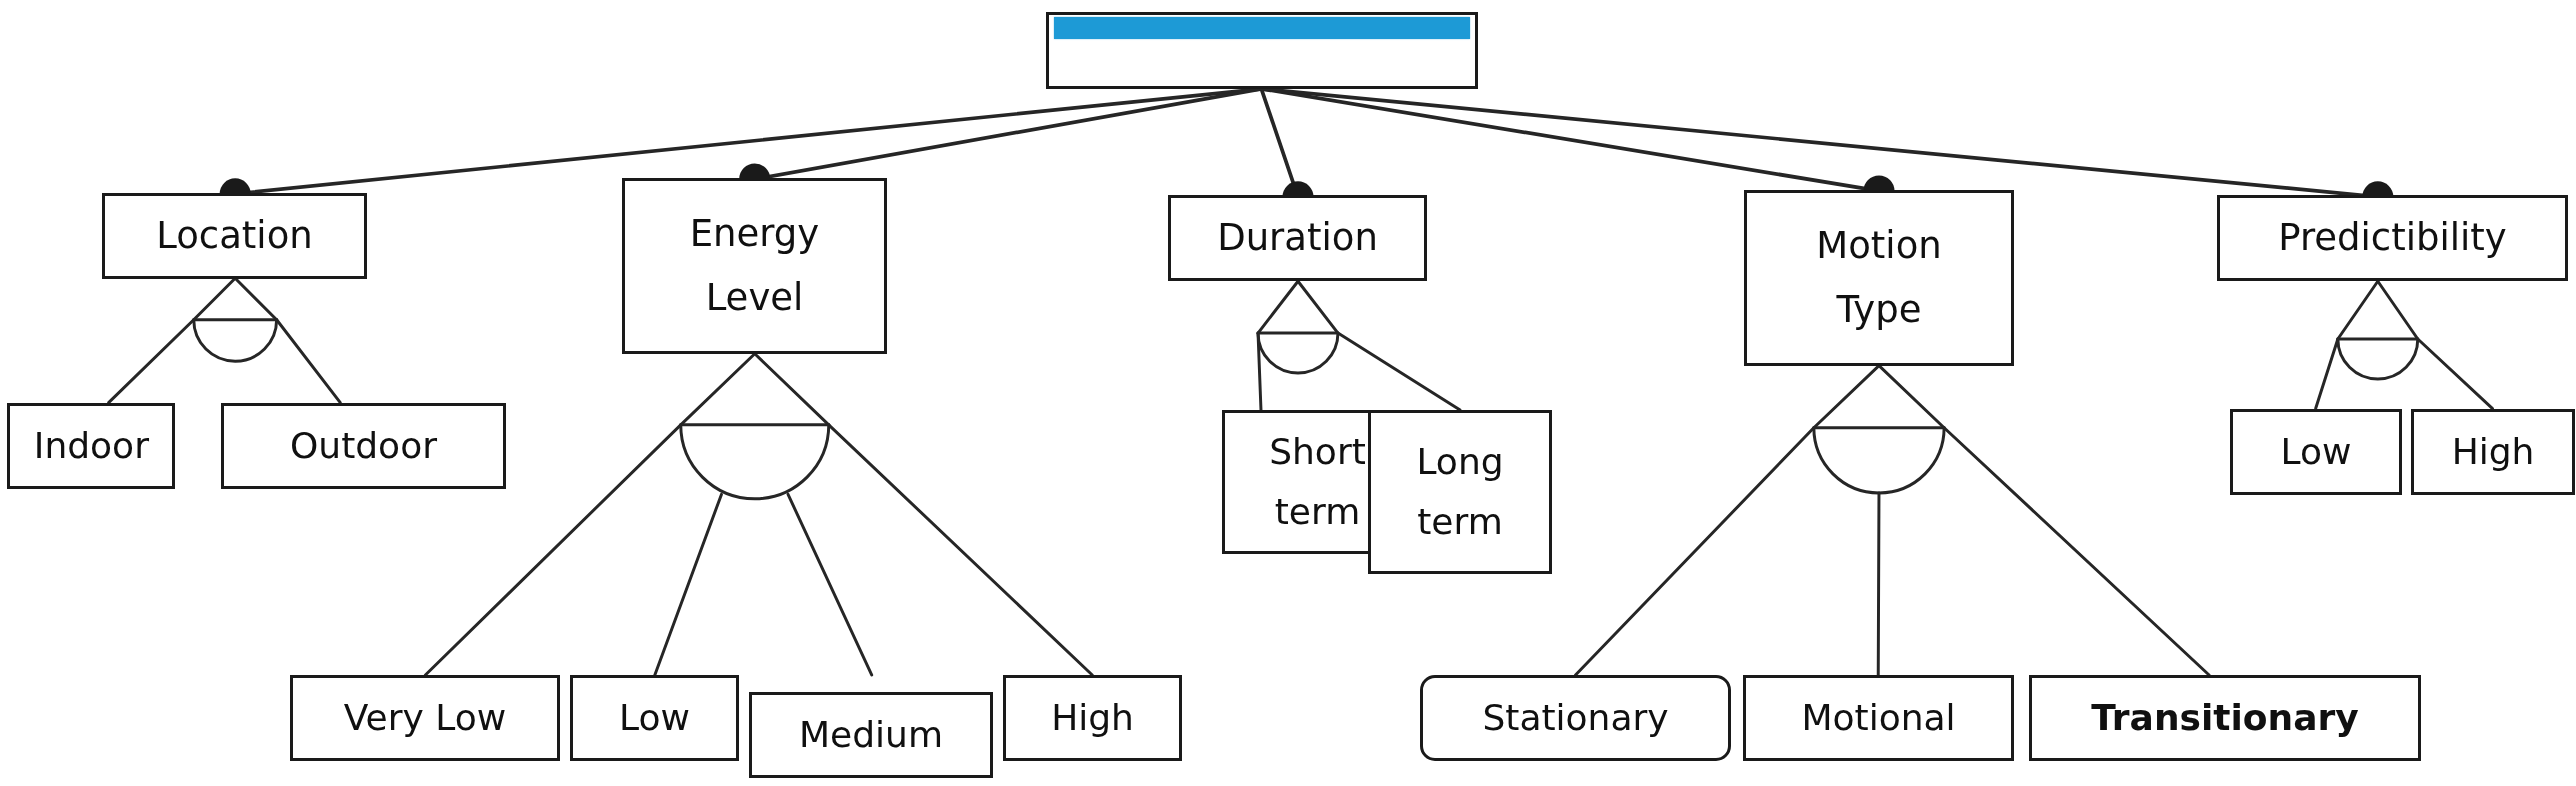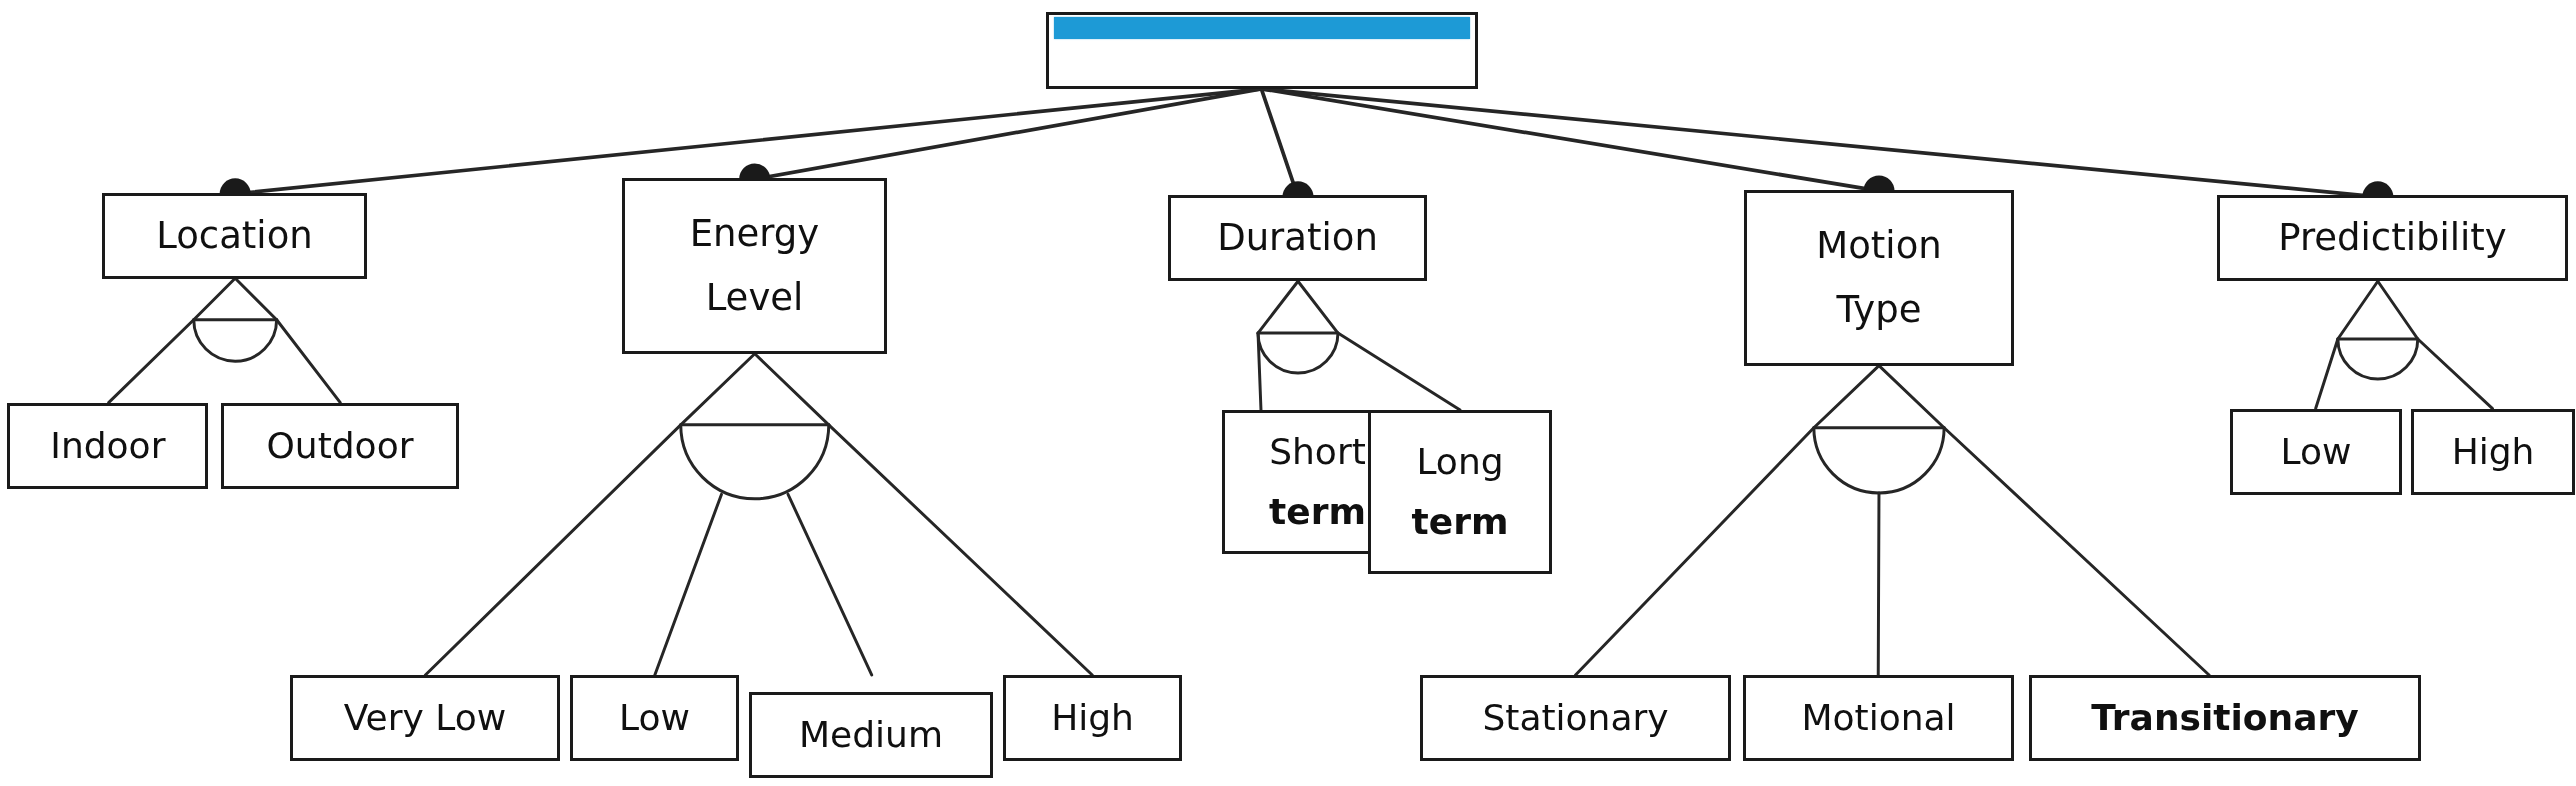--- a/index.html
+++ b/index.html
@@ -52,21 +52,21 @@
   .title-bar {
     width: calc(100% - 10.4px);
     height: 22px;
     margin-top: 2.2px;
     background: #1d9ad6;
     box-shadow: 0 0 1.5px rgba(29,154,214,0.55);
   }
   .lvl1 { font-size: 37px; }
   .lvl2 { font-size: 36px; }
   .lvl1 .line + .line { margin-top: 25px; }
-  .lvl2 .line + .line { margin-top: 22px; font-weight: bold; }
+  .lvl2 .line + .line { margin-top: 22px; }
 </style>
 </head>
 <body>
 
 <div id="diagram-root">
 
   <svg id="edge-layer" viewBox="0 0 3479 1062" width="2576" height="786" xmlns="http://www.w3.org/2000/svg" aria-hidden="true">
       <line x1="1703.5" y1="120" x2="317" y2="262" stroke="#262626" stroke-width="5" stroke-linecap="round"></line>
       <circle cx="317" cy="262" r="21" fill="#1a1a1a"></circle>
       <path d="M 261 432 A 56 56 0 0 0 373 432" fill="none" stroke="#262626" stroke-width="4"></path>
@@ -114,24 +114,24 @@
 
   <div class="node root" id="node-root" style="left: 1046px; top: 12px; width: 432px; height: 77px;">
     <div class="title-bar"></div>
     <div class="line"></div>
   </div>
 
   <div id="node-layer">
       <div class="node lvl1" style="left: 102px; top: 193px; width: 265px; height: 86px;">
         <span class="line">Location</span>
       </div>
-      <div class="node lvl2" style="left: 7.4px; top: 403px; width: 201px; height: 86px;">
+      <div class="node lvl2" style="left: 7.4px; top: 403px; width: 168px; height: 86px;">
         <span class="line">Indoor</span>
       </div>
-      <div class="node lvl2" style="left: 221px; top: 403px; width: 238px; height: 86px;">
+      <div class="node lvl2" style="left: 221px; top: 403px; width: 285px; height: 86px;">
         <span class="line">Outdoor</span>
       </div>
       <div class="node lvl1" style="left: 622px; top: 178px; width: 265px; height: 176px;">
         <span class="line">Energy</span>
         <span class="line">Level</span>
       </div>
       <div class="node lvl2" style="left: 290px; top: 675px; width: 270px; height: 86px;">
         <span class="line">Very Low</span>
       </div>
       <div class="node lvl2" style="left: 570px; top: 675px; width: 169px; height: 86px;">
@@ -151,21 +151,21 @@
         <span class="line">term</span>
       </div>
       <div class="node lvl2" style="left: 1368px; top: 410px; width: 184px; height: 164px;">
         <span class="line">Long</span>
         <span class="line">term</span>
       </div>
       <div class="node lvl1" style="left: 1744px; top: 190px; width: 270px; height: 176px;">
         <span class="line">Motion</span>
         <span class="line">Type</span>
       </div>
-      <div class="node lvl2" style="left: 1420px; top: 675px; width: 311px; height: 86px;">
+      <div class="node lvl2" style="left: 1420px; top: 675px; width: 311px; height: 86px; border-radius: 15px;">
         <span class="line">Stationary</span>
       </div>
       <div class="node lvl2" style="left: 1743px; top: 675px; width: 271px; height: 86px;">
         <span class="line">Motional</span>
       </div>
       <div class="node lvl2" style="left: 2029px; top: 675px; width: 392px; height: 86px; font-weight: bold;">
         <span class="line">Transitionary</span>
       </div>
       <div class="node lvl1" style="left: 2217px; top: 195px; width: 351px; height: 86px;">
         <span class="line">Predictibility</span>

